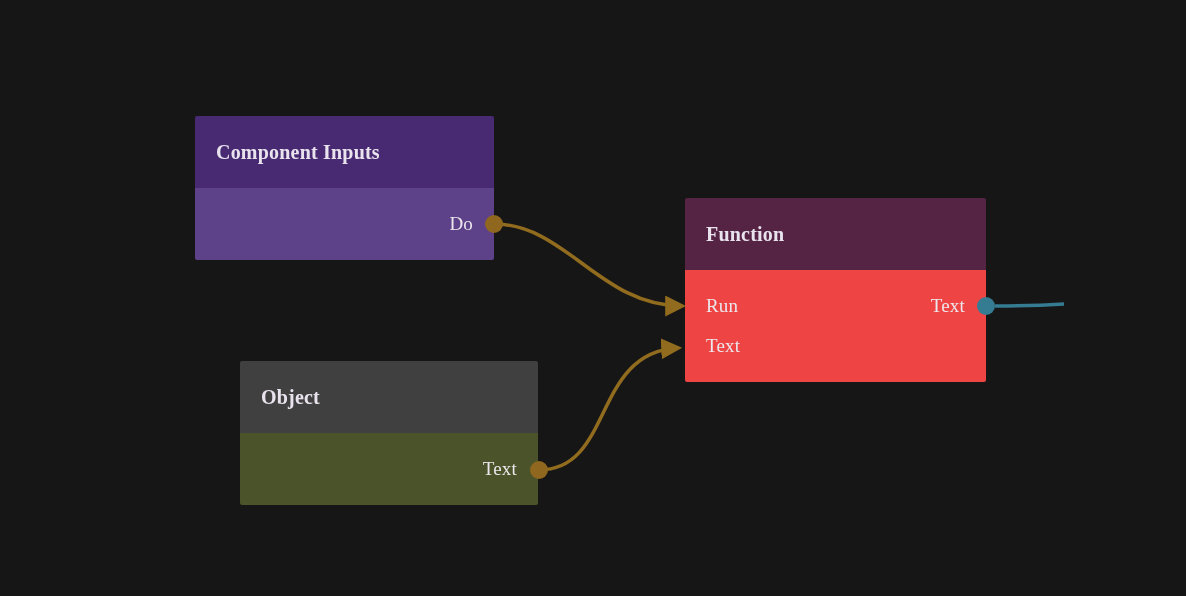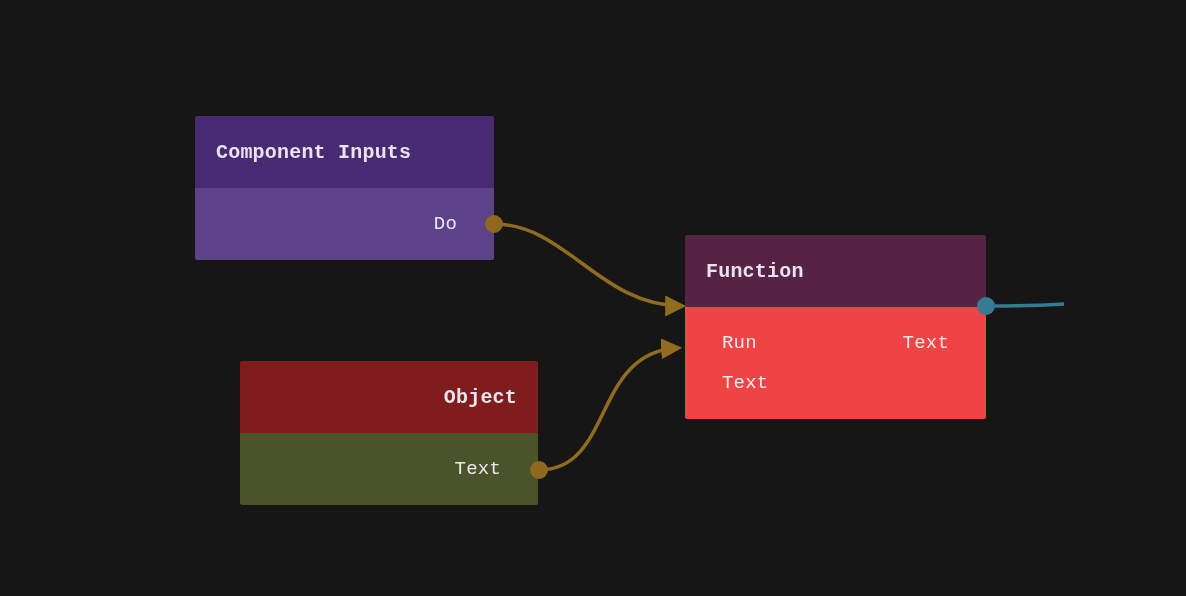--- a/index.html
+++ b/index.html
@@ -1,68 +1,68 @@
 <!DOCTYPE html>
 <html><head>
 <meta charset="utf-8">
 <style>
   html,body{margin:0;padding:0;background:#161616;}
   .canvas{
     position:relative;
     width:1064px;height:596px;
     background:#161616;
     overflow:hidden;
-    font-family:Liberation Mono, monospace;
+    font-family:Liberation Serif, serif;
   }
   .node{
     position:absolute;
     border-radius:2px;
     overflow:hidden;
   }
   .node-header{
     height:72px;
     display:flex;
     align-items:center;
     padding:0 21px;
     box-sizing:border-box;
   }
   .node-title{
     color:#e9e3ee;
     font-size:20px;
     font-weight:700;
     letter-spacing:.2px;
   }
   .node-body{
-    padding:16px 16px;
+    padding:16px 0;
     box-sizing:border-box;
   }
   .port-row{
     height:40px;
     display:flex;
     align-items:center;
     padding:0 21px;
   }
   .port-row.out{justify-content:flex-end;}
   .port-label{
     color:#ece7ec;
     font-size:19px;
     font-weight:400;
     letter-spacing:.2px;
   }
   
   #node-component-inputs{left:195px;top:116px;width:299px;height:144px;}
   #node-component-inputs .node-header{background:#472a72;}
   #node-component-inputs .node-body{background:#5d4189;height:72px;}
 
-  #node-function{left:685px;top:198px;width:301px;height:184px;margin-top:37px;}
+  #node-function{left:685px;top:198px;width:301px;height:184px;}
   #node-function .node-header{background:#552344;}
   #node-function .node-body{background:#ef4444;height:112px;}
 
   #node-object{left:240px;top:361px;width:298px;height:144px;}
-  #node-object .node-header{background:#7f1d1d;justify-content:flex-end;}
+  #node-object .node-header{background:#404040;}
   #node-object .node-body{background:#4a5329;height:72px;}
 
   .wire-layer{
     position:absolute;left:0;top:0;width:1186px;height:596px;
     pointer-events:none;
   }
 </style>
 </head>
 <body>
 

